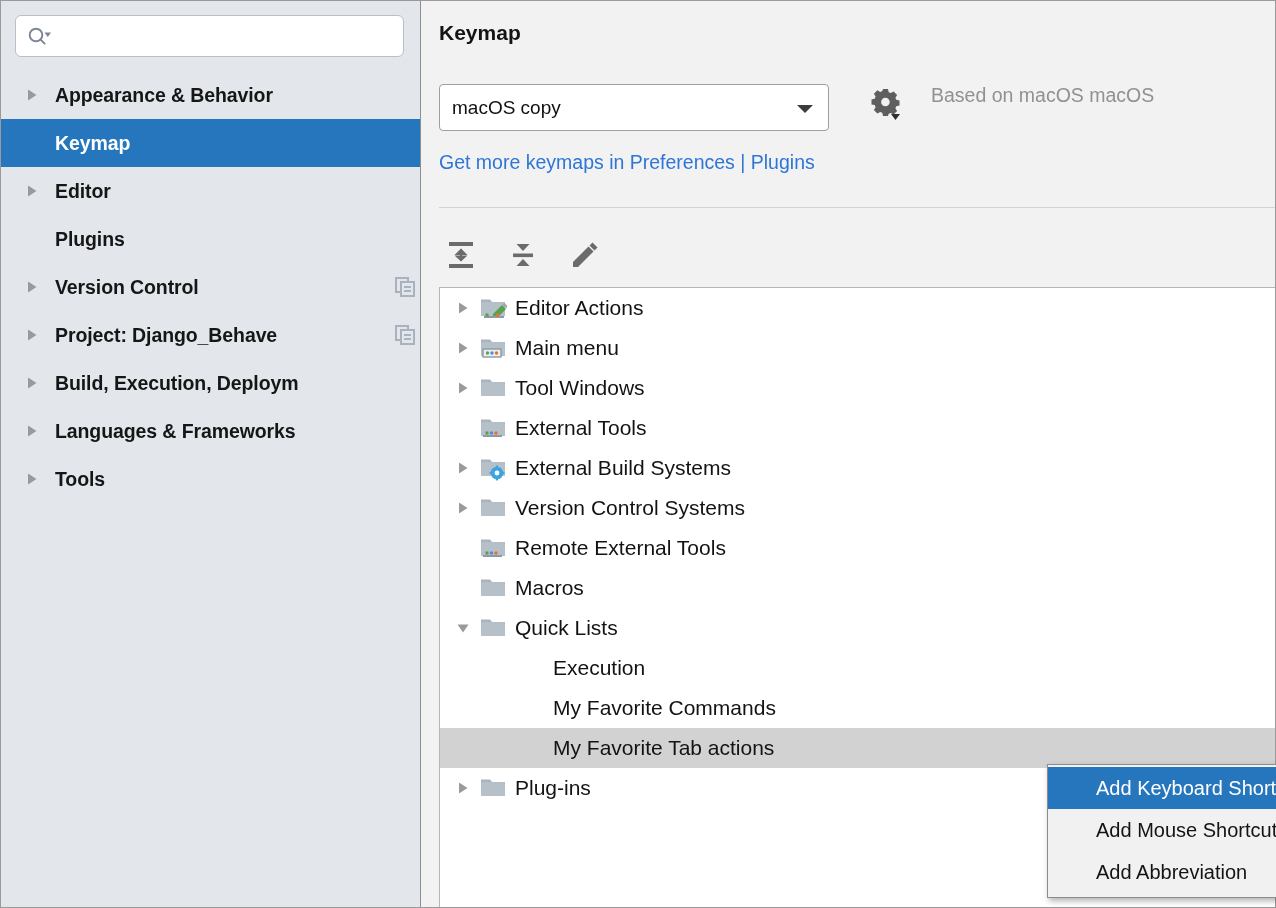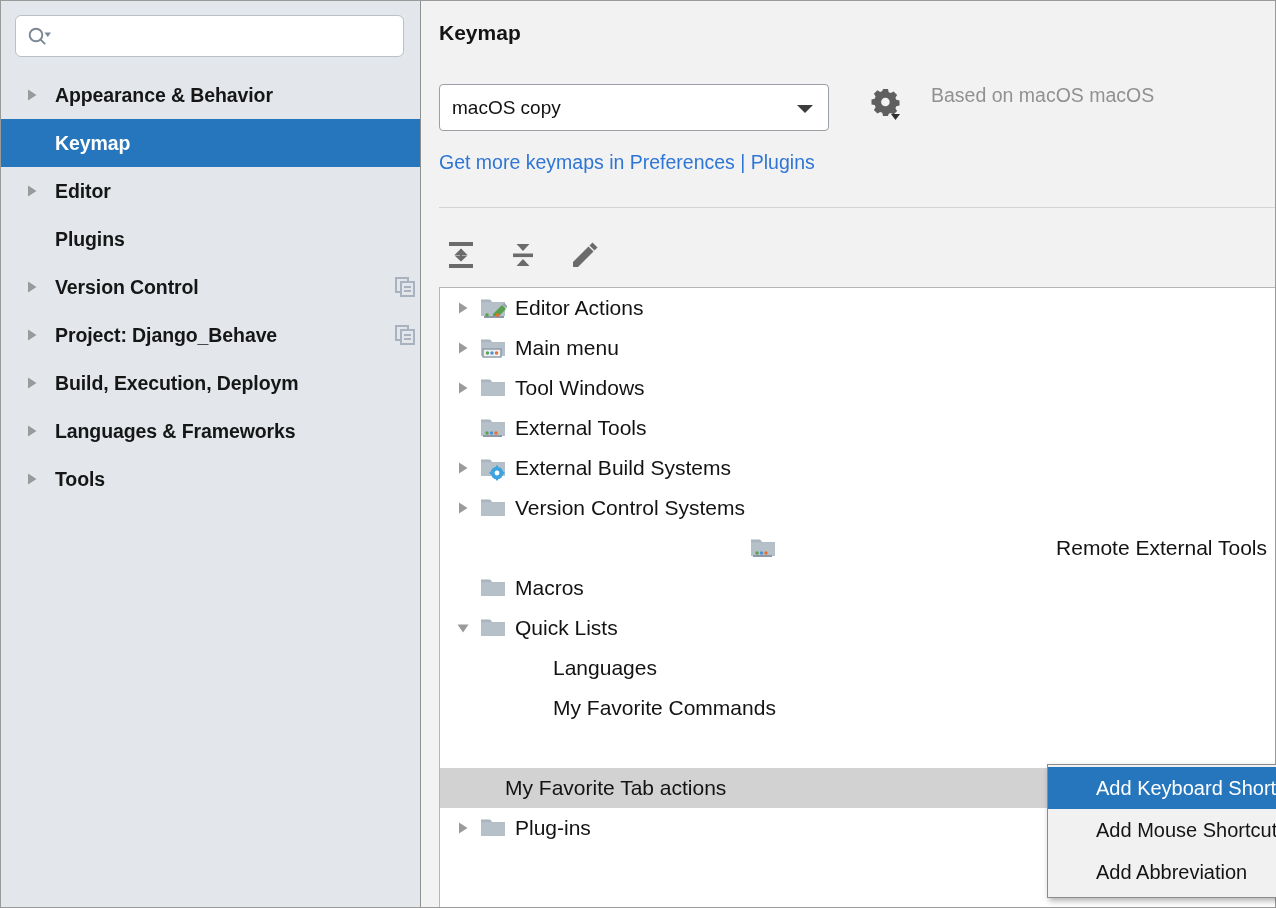--- a/index.html
+++ b/index.html
@@ -458,21 +458,21 @@
             </svg>
           </span>
           <span class="tree-icon">
             <svg width="27" height="27" viewBox="0 0 27 27">
               <path d="M1 4.5h9l2.2 2.6H25V21H1z" fill="#a9b4be"></path>
               <path d="M1 7.1h24V21H1z" fill="#b6c0c9"></path>
             </svg>
           </span>
           <span class="tree-label">Version Control Systems</span>
         </div>
-        <div class="tree-row" style="padding-left: 10px; justify-content: space-between;">
+        <div class="tree-row" style="padding-left: 10px;">
           <span class="tree-arrow"></span>
           <span class="tree-icon">
             <svg width="27" height="27" viewBox="0 0 27 27">
               <path d="M1 4.5h9l2.2 2.6H25V21H1z" fill="#a9b4be"></path>
               <path d="M1 7.1h24V21H1z" fill="#b6c0c9"></path>
               <rect x="3" y="20" width="19" height="2" fill="#8d99a6"></rect>
               <circle cx="7" cy="18" r="1.7" fill="#59a14f"></circle>
               <circle cx="11.5" cy="18" r="1.7" fill="#4a90d9"></circle>
               <circle cx="16" cy="18" r="1.7" fill="#e8702a"></circle>
             </svg>
@@ -499,28 +499,28 @@
             <svg width="27" height="27" viewBox="0 0 27 27">
               <path d="M1 4.5h9l2.2 2.6H25V21H1z" fill="#a9b4be"></path>
               <path d="M1 7.1h24V21H1z" fill="#b6c0c9"></path>
             </svg>
           </span>
           <span class="tree-label">Quick Lists</span>
         </div>
         <div class="tree-row" style="padding-left: 48px;">
           <span class="tree-arrow"></span>
           <span class="tree-icon"></span>
-          <span class="tree-label">Languages</span>
+          <span class="tree-label">Execution</span>
         </div>
         <div class="tree-row" style="padding-left: 48px;">
           <span class="tree-arrow"></span>
           <span class="tree-icon"></span>
           <span class="tree-label">My Favorite Commands</span>
         </div>
-        <div class="tree-row selected" style=" margin-top: 40px;">
+        <div class="tree-row selected" style="padding-left: 48px;">
           <span class="tree-arrow"></span>
           <span class="tree-icon"></span>
           <span class="tree-label">My Favorite Tab actions</span>
         </div>
         <div class="tree-row" style="padding-left: 10px;">
           <span class="tree-arrow">
             <svg width="18" height="18" viewBox="0 0 18 18">
               <polygon points="5,3.5 13.5,9 5,14.5" fill="#9a9a9a"></polygon>
             </svg>
           </span>

